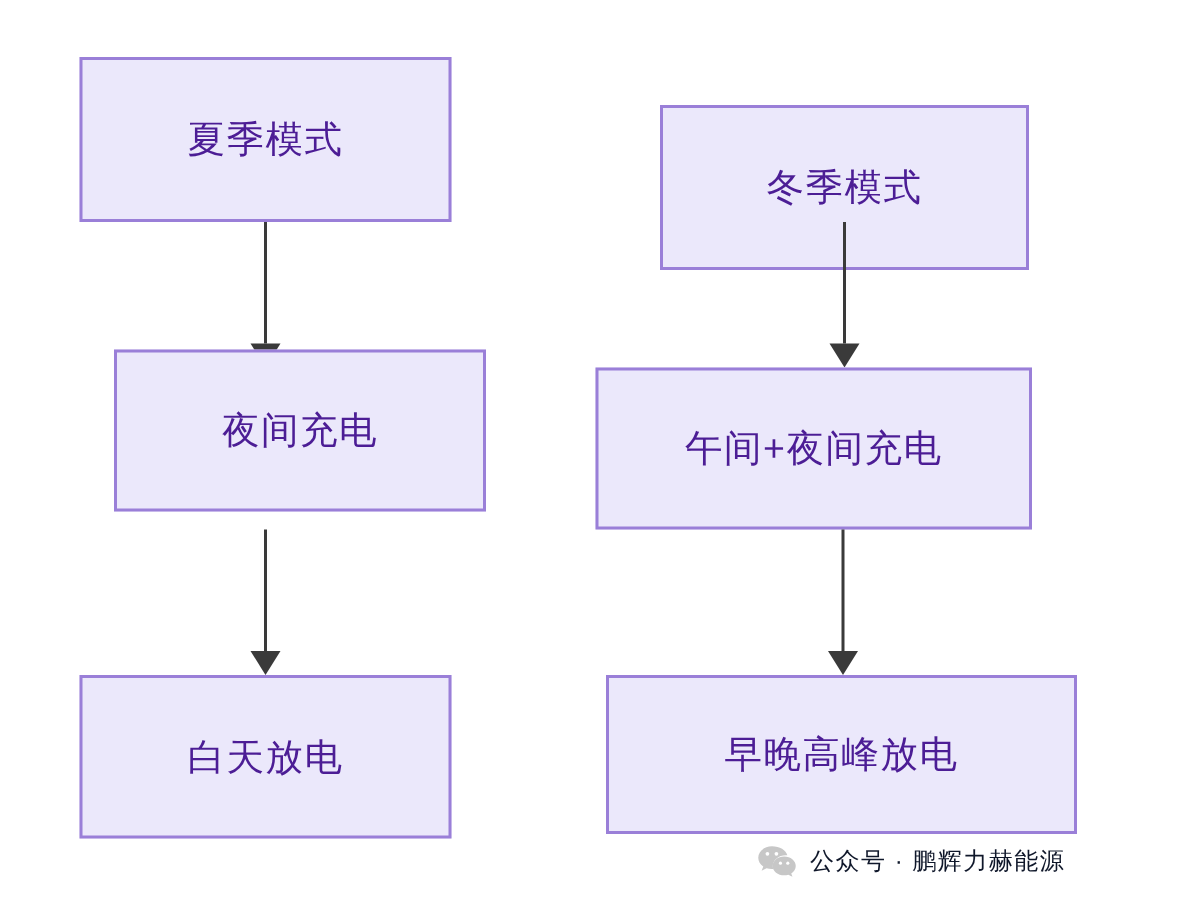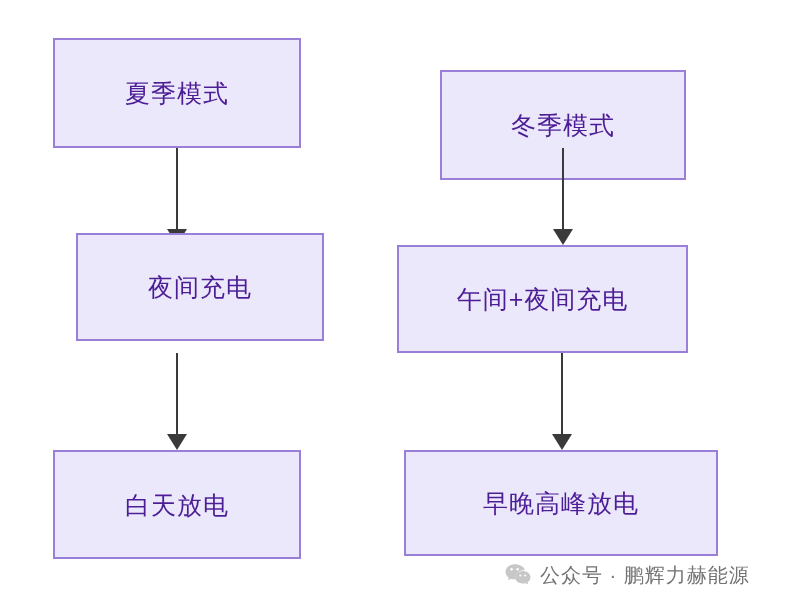--- a/index.html
+++ b/index.html
@@ -83,22 +83,22 @@
   .c-w2 .shaft { height: 81px; }
 
   
   #watermark {
     position: absolute;
     left: 505px;
     top: 563px;
     display: flex;
     align-items: center;
     gap: 9px;
-    color: #737373;
-    font-size: 20px;
+    color: #0f172a;
+    font-size: 16px;
     letter-spacing: 1px;
     white-space: nowrap;
     user-select: none;
   }
   #watermark .wm-logo {
     display: block;
     width: 26px;
     height: 23px;
     flex: 0 0 auto;
   }

